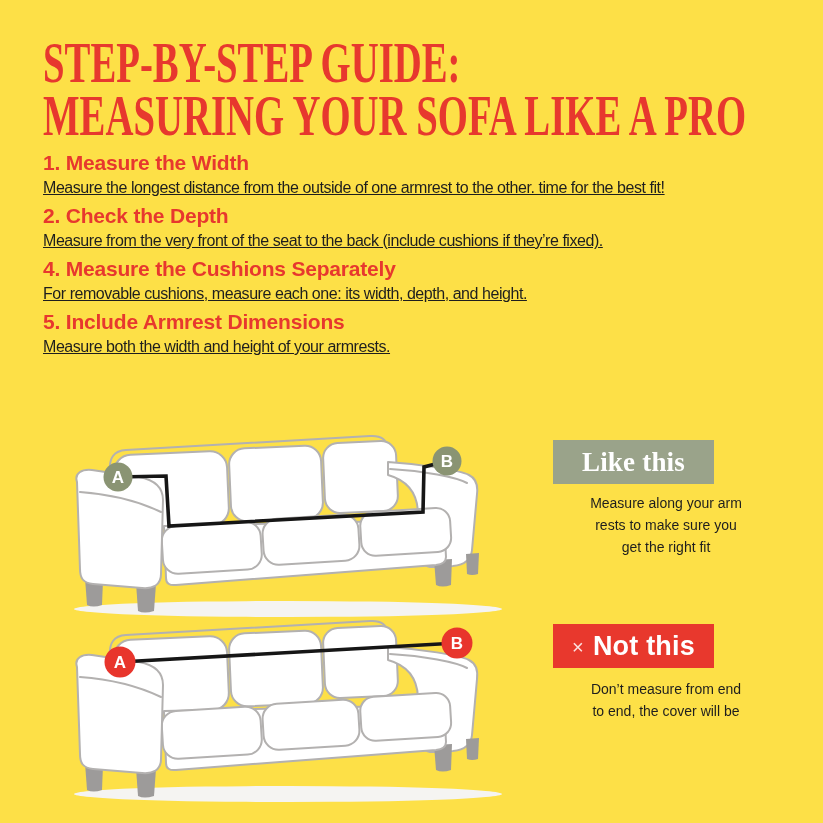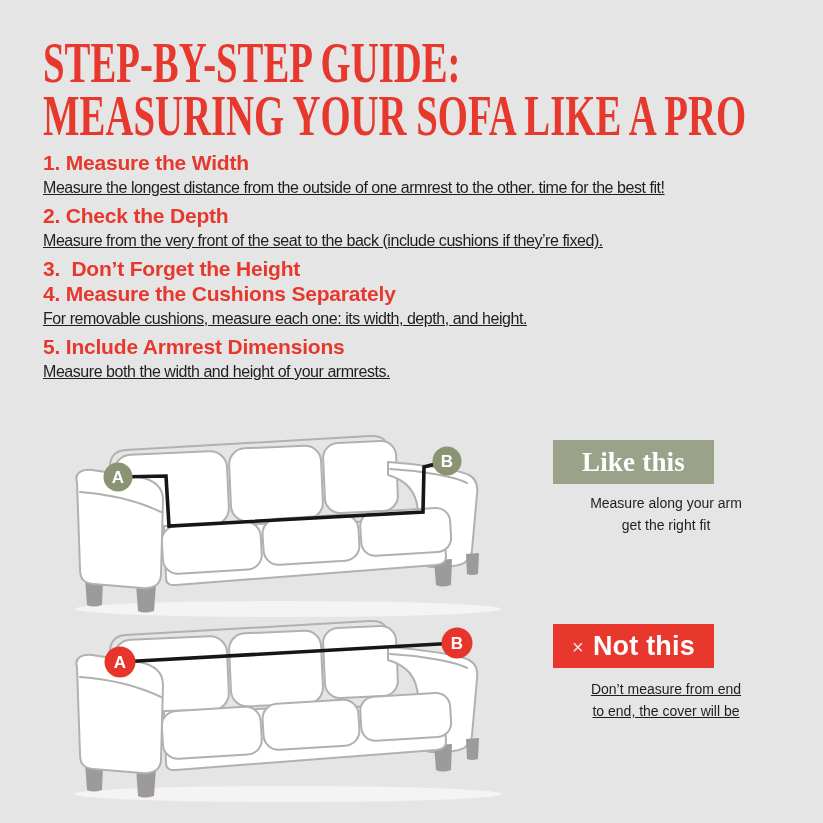--- a/index.html
+++ b/index.html
@@ -1,18 +1,18 @@
 <!DOCTYPE html>
 <html><head>
 <meta charset="utf-8">
 <style>
   html,body{margin:0;padding:0;}
   body{width:823px;height:823px;background:#ffffff;overflow:hidden;
        font-family:"Liberation Sans",sans-serif;color:#1f1f1f;position:relative;}
-  .canvas{position:absolute;inset:0;width:823px;height:823px;background:#e5e5e5;}
+  .canvas{position:absolute;inset:0;width:823px;height:823px;background:#fde047;}
 
   
   .title{position:absolute;left:43px;top:36px;color:#e7382e;
          font-family:"Liberation Serif",serif;font-weight:bold;
          transform:scaleX(0.68);transform-origin:left top;white-space:nowrap;}
   .title .line{font-size:57px;line-height:53px;letter-spacing:0px;}
 
   
   .steps{position:absolute;left:43px;top:150px;width:770px;}
   .step-heading{color:#e7382e;font-size:21px;font-weight:bold;line-height:25px;
@@ -38,38 +38,37 @@
   
   .badge{position:absolute;left:553px;width:161px;height:44px;
          display:flex;align-items:center;justify-content:center;
          color:#ffffff;font-weight:bold;font-size:27px;letter-spacing:0.2px;}
   .badge-like{top:440px;background:#9aa38a;font-family:Liberation Serif, serif;}
   .badge-not{top:624px;background:#e8382d;gap:9px;}
   .badge-x{font-weight:normal;font-size:20px;opacity:0.85;position:relative;top:1px;}
   .side-note{position:absolute;width:276px;left:528px;text-align:center;
              font-size:14px;line-height:22px;color:#1e1e1e;}
   .note-like{top:492px;}
-  .note-not{top:678px;text-decoration:underline;}
+  .note-not{top:678px;}
 </style>
 </head>
 <body>
 
 <div class="canvas">
 
   <div class="title">
     <div class="line">STEP-BY-STEP GUIDE:</div>
     <div class="line">MEASURING YOUR SOFA LIKE A PRO</div>
   </div>
 
   <div class="steps">
     <p class="step-heading">1. Measure the Width</p>
     <p class="step-body">Measure the longest distance from the outside of one armrest to the other. time for the best fit!</p>
     <p class="step-heading">2. Check the Depth</p>
     <p class="step-body">Measure from the very front of the seat to the back (include cushions if they’re fixed).</p>
-    <p class="step-heading">3.  Don’t Forget the Height</p>
     <p class="step-heading">4. Measure the Cushions Separately</p>
     <p class="step-body">For removable cushions, measure each one: its width, depth, and height.</p>
     <p class="step-heading">5. Include Armrest Dimensions</p>
     <p class="step-body">Measure both the width and height of your armrests.</p>
   </div>
 
   <div class="sofa-wrap sofa-top">
     <svg width="486" height="192" viewBox="0 0 486 192">
       <defs>
         <symbol id="sofa-shape" viewBox="0 0 486 192">
@@ -112,20 +111,21 @@
       <circle class="marker-bad" cx="421" cy="30" r="15.5"></circle>
       <text class="marker-letter" x="421" y="36">B</text>
     </svg>
   </div>
 
   <div class="badge badge-like">
     <span>Like this</span>
   </div>
   <div class="side-note note-like">
     <div>Measure along your arm</div>
+    <div>rests to make sure you</div>
     <div>get the right fit</div>
   </div>
 
   <div class="badge badge-not">
     <span class="badge-x">×</span>
     <span>Not this</span>
   </div>
   <div class="side-note note-not">
     <div>Don’t measure from end</div>
     <div>to end, the cover will be</div>

